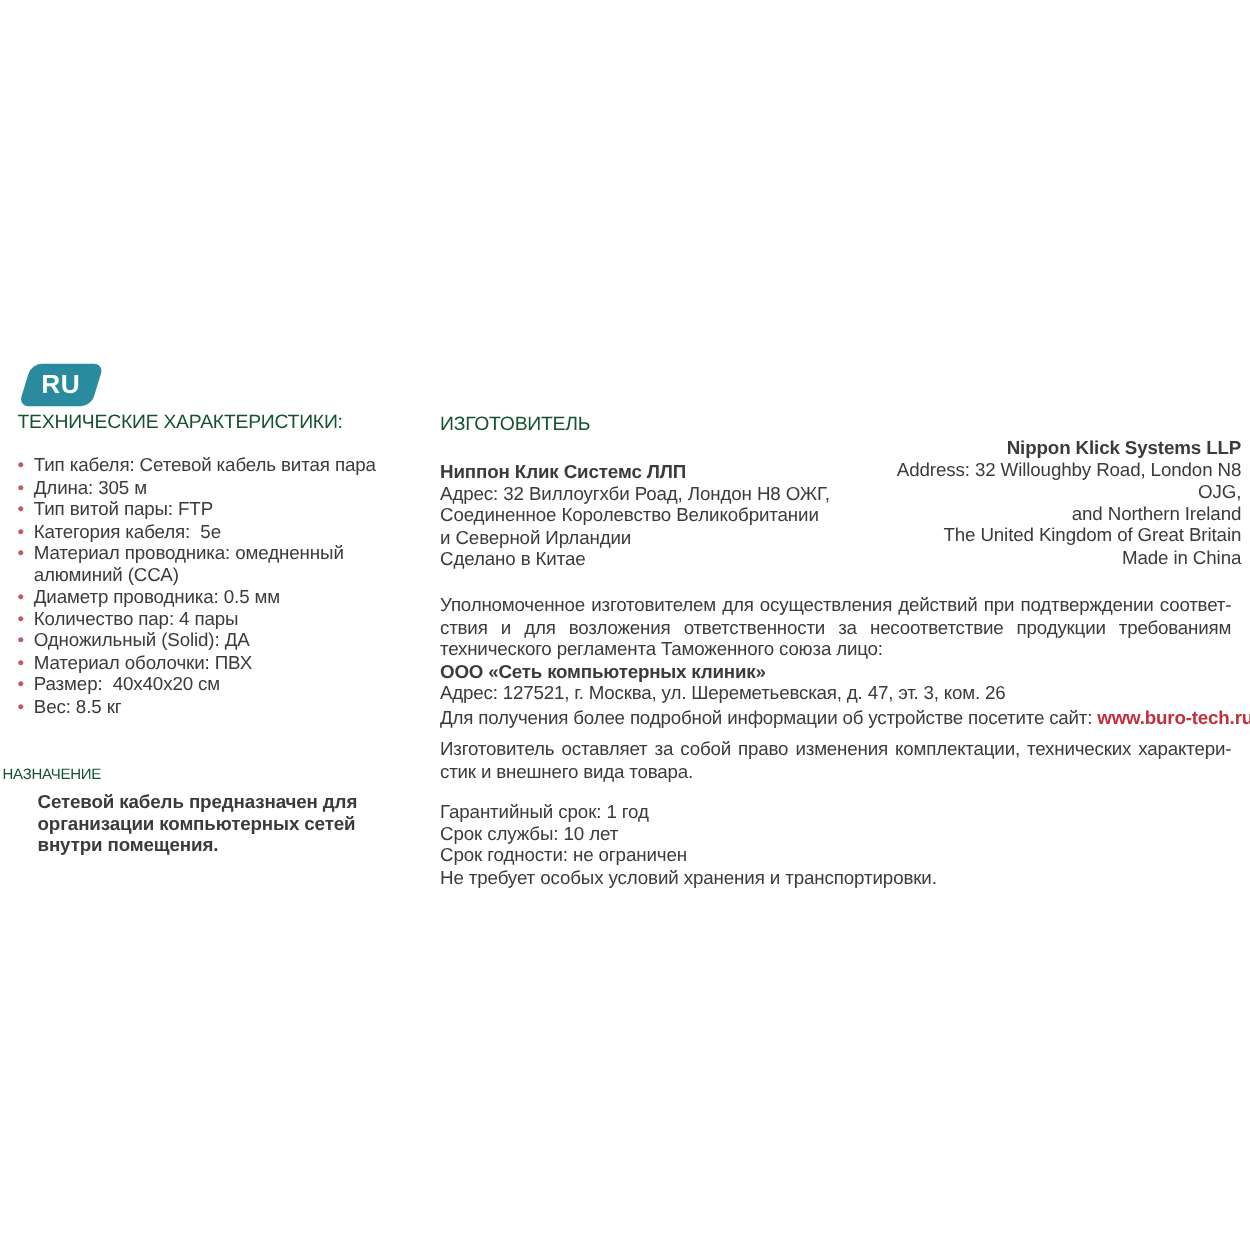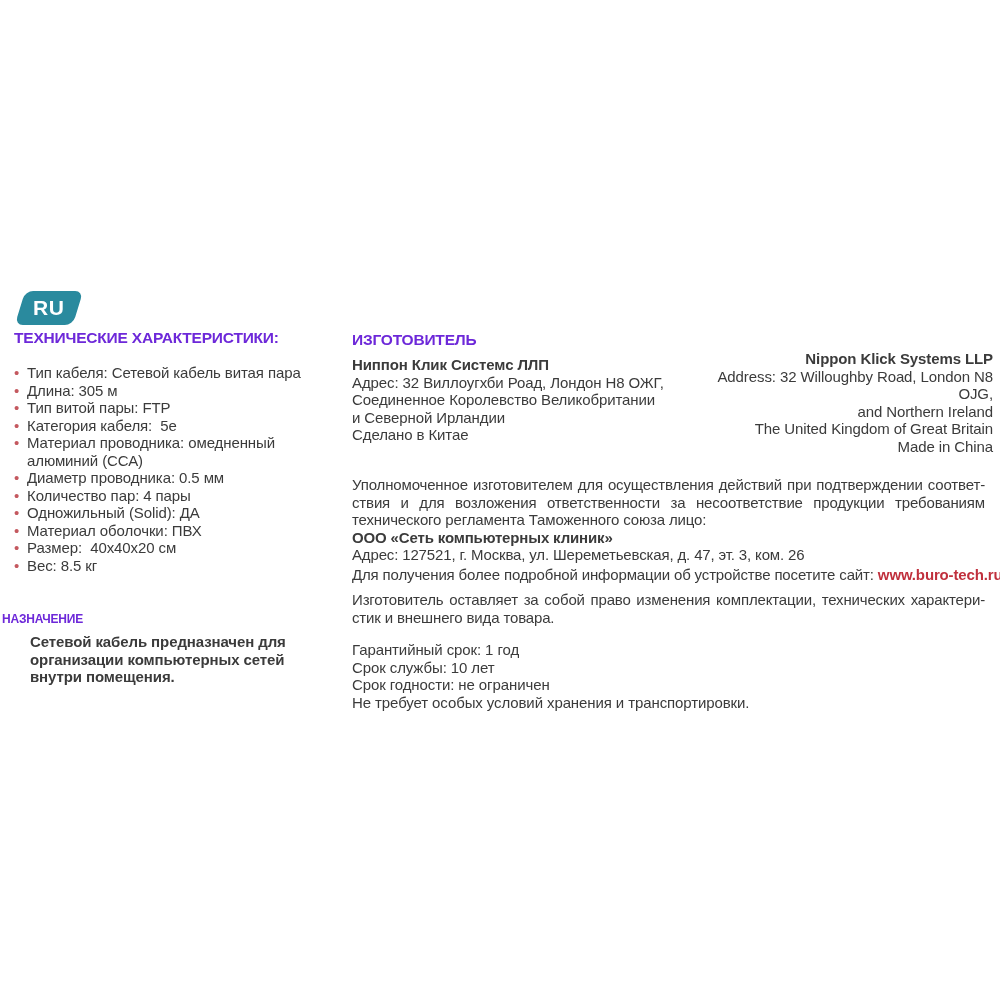--- a/index.html
+++ b/index.html
@@ -25,22 +25,22 @@
   }
   .ru-badge-text {
     transform: skewX(17deg);
     color: #ffffff;
     font-weight: bold;
     font-size: 21px;
     letter-spacing: 0.5px;
   }
   
   .red-heading {
-    color: #6d28d9;
-    font-weight: bold;
+    color: #14532d;
+    font-weight: normal;
     font-size: 15.5px;
     letter-spacing: -0.2px;
   }
   .body-text { font-size: 15px; line-height: 17.5px; letter-spacing: -0.1px; }
   .bold { font-weight: bold; }
   
   .specs-heading { position: absolute; left: 14px; top: 329px; }
   .specs-list {
     position: absolute;
     left: 14px; top: 364px;
@@ -58,21 +58,21 @@
   .specs-list li::before {
     content: "•";
     position: absolute;
     left: 0; top: 0;
     color: #c4595f;
   }
   .purpose-heading { position: absolute; left: 2px; top: 612px; font-size: 12px; }
   .purpose-text { position: absolute; left: 30px; top: 633px; width: 290px; font-weight: bold; }
   
   .mfr-heading { position: absolute; left: 352px; top: 331px; }
-  .mfr-ru { position: absolute; left: 352px; top: 356px; width: 320px; }
+  .mfr-ru { position: absolute; left: 352px; top: 369px; width: 320px; }
   .mfr-en { position: absolute; left: 683px; top: 350px; width: 310px; text-align: right; }
   
   .authorized { position: absolute; left: 352px; top: 476px; width: 633px; letter-spacing: -0.15px; }
   .jline { text-align: justify; text-align-last: justify; white-space: nowrap; }
   
   .website { position: absolute; left: 352px; top: 566px; width: 640px; white-space: nowrap; letter-spacing: -0.15px; }
   .website-link { color: #c0303d; font-weight: bold; }
   
   .disclaimer { position: absolute; left: 352px; top: 591px; width: 633px; letter-spacing: -0.15px; }
   

